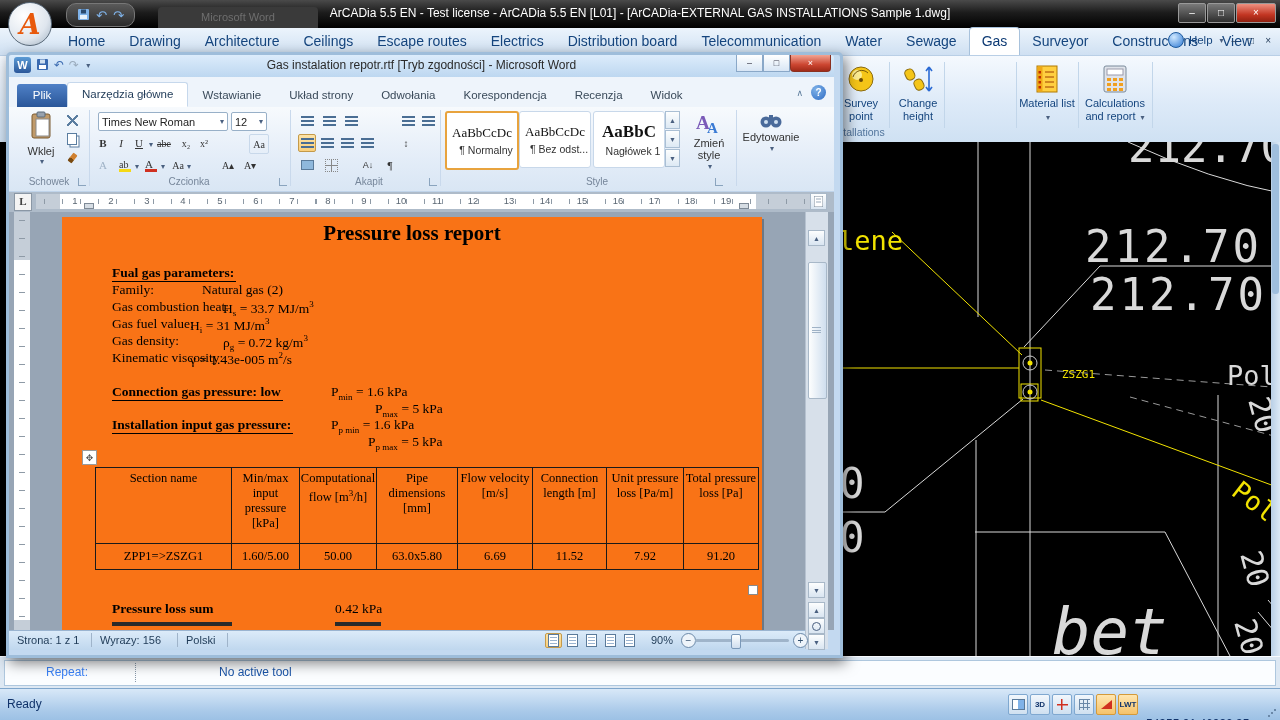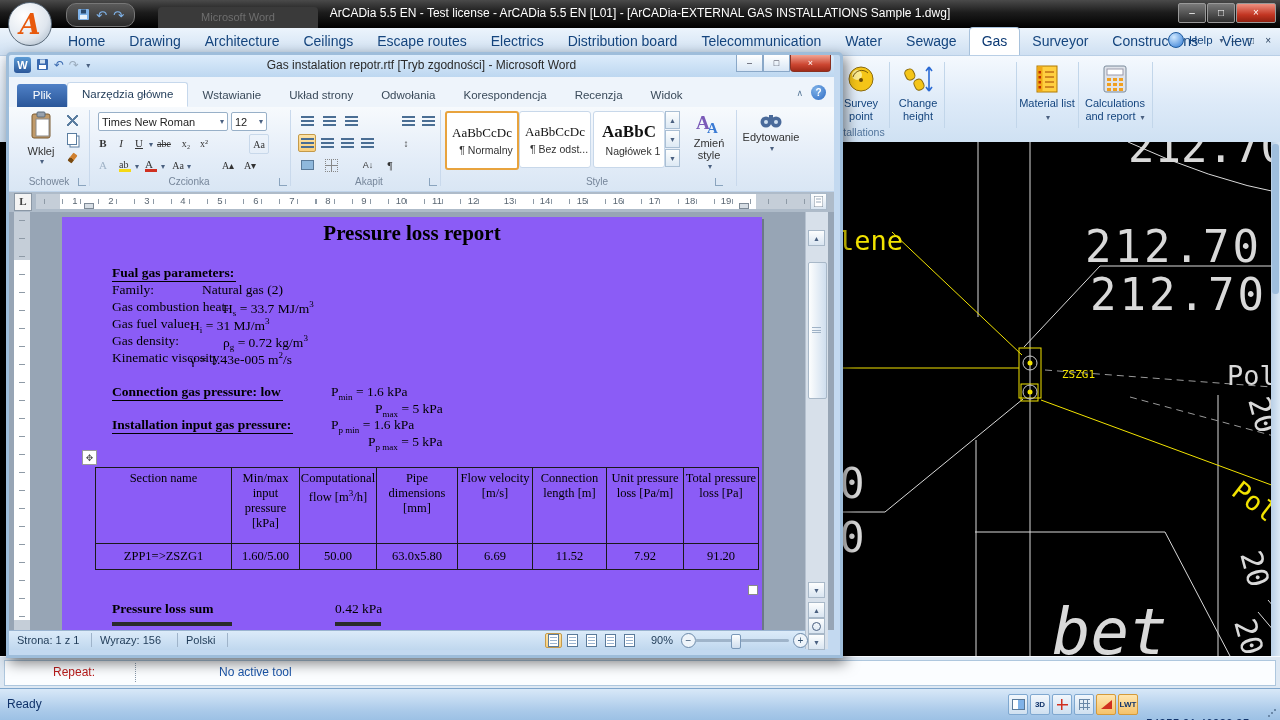--- a/index.html
+++ b/index.html
@@ -50,21 +50,21 @@
   .cad{position:absolute;left:0;top:142px;width:1280px;height:514px;background:#000;overflow:hidden;}
   .cad svg{position:absolute;left:0;top:0;}
   .cad-scroll{position:absolute;right:0;top:0;width:9px;height:514px;
     background:linear-gradient(90deg,#b9cfe6,#dce9f6);}
   .cad-thumb{position:absolute;left:1px;top:2px;width:7px;height:150px;background:#9fbedd;border-radius:3px;}
 
   
   .cmdbar{position:absolute;left:0;top:656px;width:1280px;height:32px;background:#dde8f3;
     border-top:1px solid #f8fbff;box-sizing:border-box;padding:3px 4px;}
   .cmd-inner{position:relative;height:24px;background:#fbfdff;border:1px solid #aec7de;}
-  .cmd-repeat{position:absolute;left:48px;top:4px;font-size:12px;color:#b91c1c;}
+  .cmd-repeat{position:absolute;left:41px;top:4px;font-size:12px;color:#3b82f6;}
   .cmd-sep{position:absolute;left:130px;top:2px;height:19px;border-left:1px dotted #8899aa;}
   .cmd-msg{position:absolute;left:214px;top:4px;font-size:12px;color:#1b55a8;}
 
   
   .ac-status{position:absolute;left:0;top:688px;width:1280px;height:32px;
     background:linear-gradient(#d8e8f8,#a9c9e9 70%,#9bc0e4);border-top:1px solid #7fa6cc;}
   .ac-ready{position:absolute;left:7px;top:8px;font-size:12px;color:#10336a;}
   .sbtn{position:absolute;top:5px;width:20px;height:21px;box-sizing:border-box;
     background:linear-gradient(#f2f7fc,#cfe0f0);border:1px solid #7fa8d0;border-radius:2px;
     display:flex;align-items:center;justify-content:center;font-size:8px;font-weight:bold;color:#10336a;}
@@ -156,21 +156,21 @@
     background:repeating-linear-gradient(90deg,transparent 0 8px,#8e9aa6 8px 9px,transparent 9px 18.1px);}
   .rn{position:absolute;top:1px;font-size:9.5px;color:#5a6672;transform:translateX(-50%);}
   .ind-sq{position:absolute;width:8px;height:4px;background:#d6dde4;border:1px solid #7e8a96;}
 
   
   .ww-doc{position:absolute;left:0;top:157px;width:825px;height:418px;background:#97a5b5;overflow:hidden;}
   .vruler{position:absolute;left:5px;top:0;width:16px;height:418px;background:#c5ced8;}
   .vruler .vwhite{position:absolute;left:0;top:48px;width:16px;height:360px;background:#fff;}
   .vruler .vticks{position:absolute;left:5px;top:0;width:6px;height:418px;
     background:repeating-linear-gradient(transparent 0 8px,#8e9aa6 8px 9px,transparent 9px 18px);}
-  .page{position:absolute;left:53px;top:5px;width:700px;height:413px;background:#8b5cf6;
+  .page{position:absolute;left:53px;top:5px;width:700px;height:413px;background:#f97316;
     box-shadow:2px 2px 0 #6b7886;font-family:"Liberation Serif","DejaVu Serif",serif;color:#000;}
   .doc-title{margin:0;padding-top:3px;text-align:center;font-size:21px;font-weight:bold;line-height:26px;}
   .doc-body{position:absolute;left:0;top:48px;width:700px;}
   .pline{position:relative;height:17px;padding-left:50px;font-size:13.5px;box-sizing:border-box;}
   .pline.h165{height:16.5px;}
   .pval{position:absolute;top:0;font-size:13.5px;}
   .hd-u{font-weight:bold;border-bottom:1.5px solid #000;display:inline-block;padding-right:2px;}
   sub,sup{font-size:9px;}
   .doc-table{position:absolute;left:33px;top:250px;border-collapse:collapse;table-layout:fixed;}
   .doc-table th,.doc-table td{border:1px solid #1a1a1a;font-size:12.5px;font-weight:normal;

